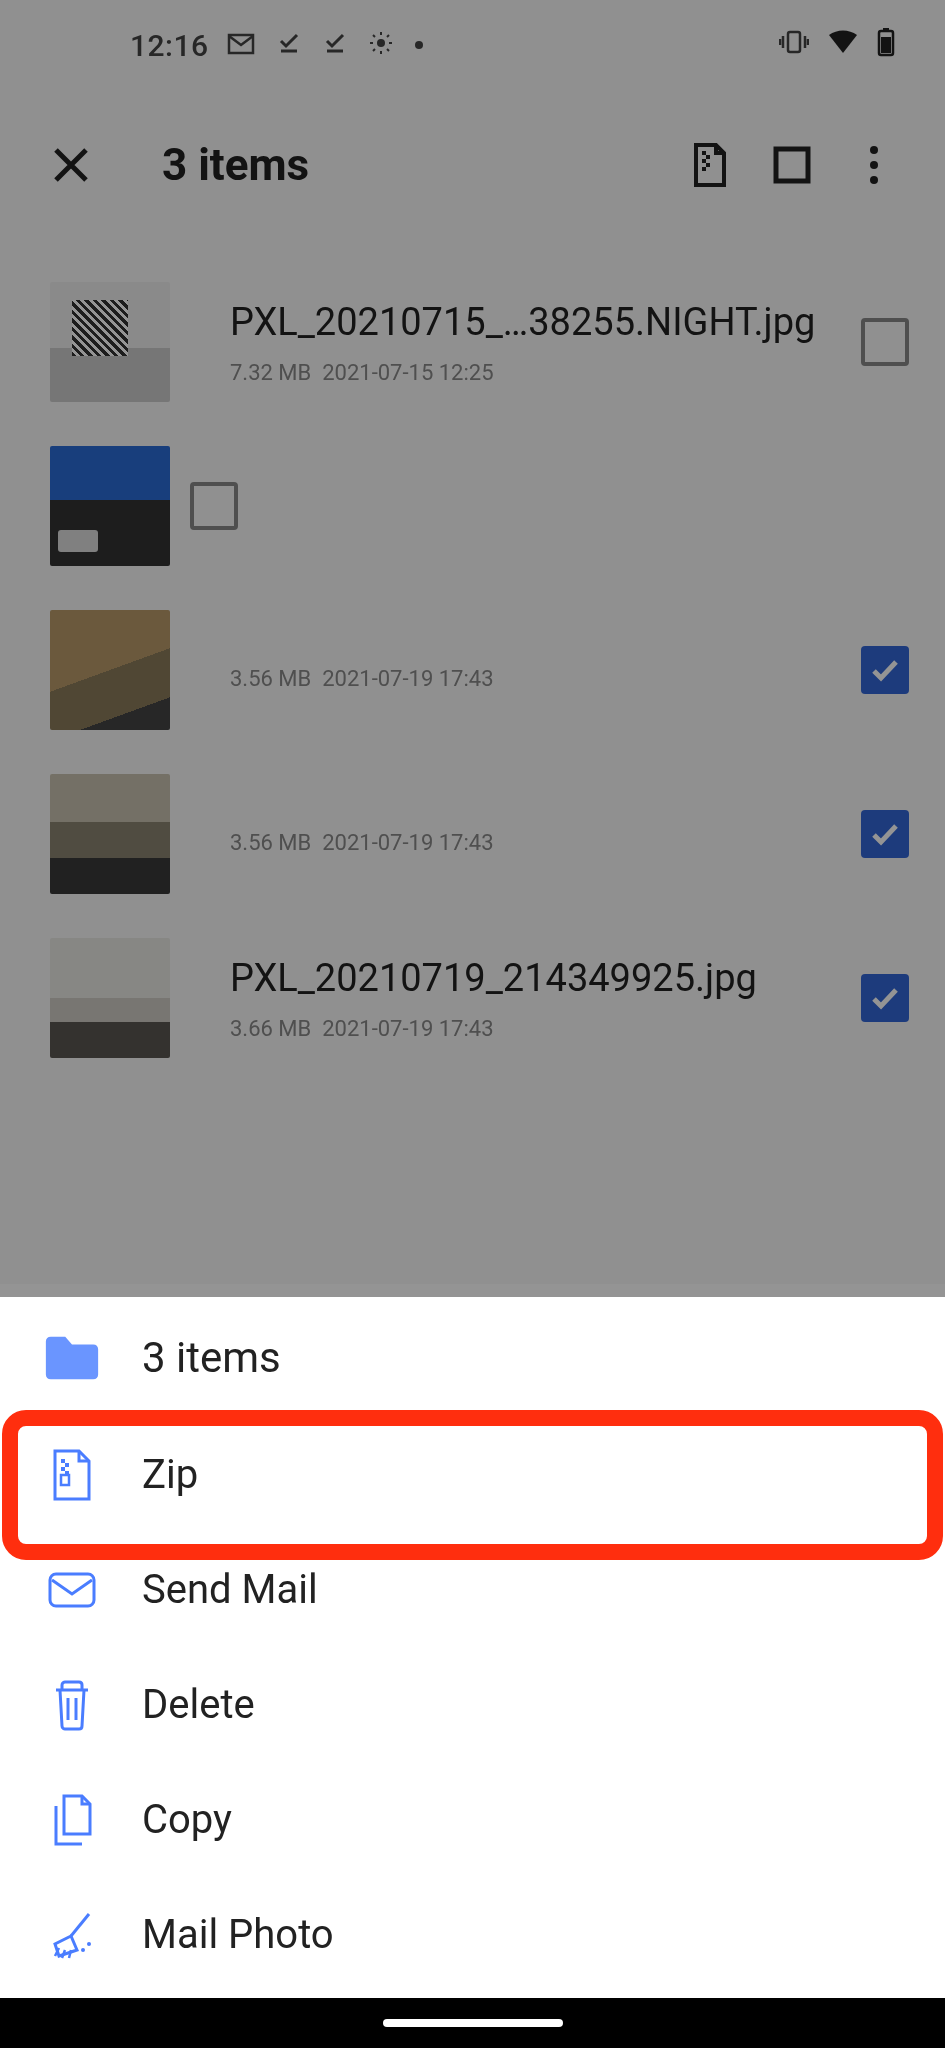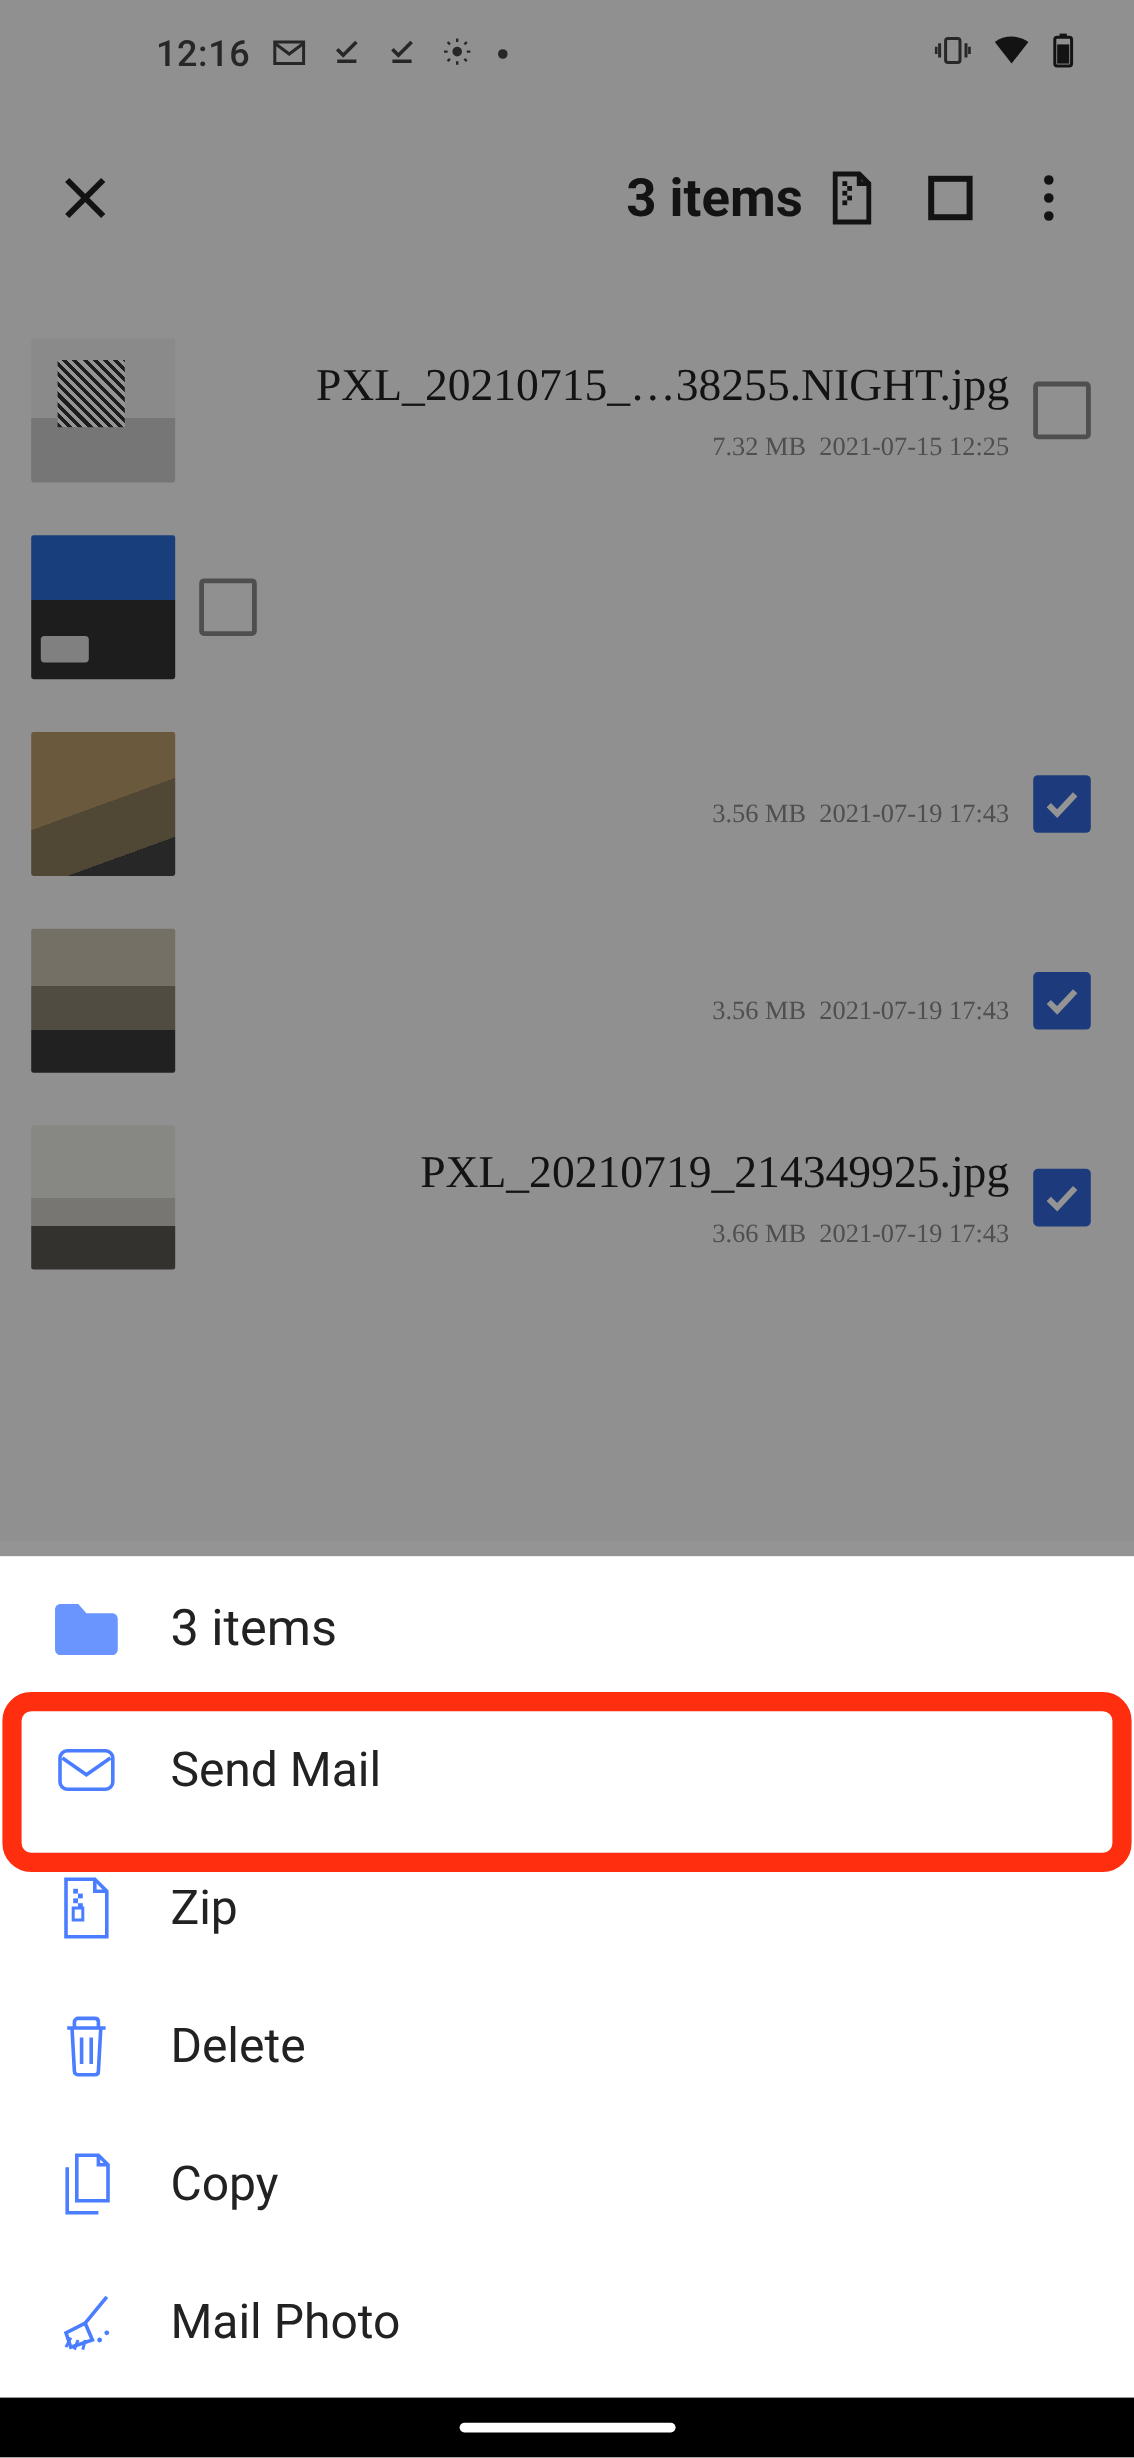--- a/index.html
+++ b/index.html
@@ -1,29 +1,29 @@
 <!DOCTYPE html>
 <html><head>
 <meta charset="utf-8">
 <style>
   * { box-sizing: border-box; margin: 0; padding: 0; }
   html, body { width: 945px; height: 2048px; font-family: -apple-system, Roboto, Arial, sans-serif; background: #fff; overflow: hidden; position: relative; }
-  .dimmed { position: absolute; top: 0; left: 0; width: 945px; height: 1284px; background: #f8f8f8; text-align: right; }
+  .dimmed { position: absolute; top: 0; left: 0; width: 945px; height: 1284px; background: #f8f8f8; }
   .overlay { position: absolute; top: 0; left: 0; width: 945px; height: 1297px; background: rgba(0,0,0,0.42); pointer-events: none; }
   .statusbar { display: flex; align-items: center; height: 90px; padding: 0 50px 0 130px; font-size: 28px; color: #444; font-weight: 500; }
   .statusbar .time { font-size: 30px; letter-spacing: 0.5px; }
   .sb-icons-left { display: flex; gap: 22px; align-items: center; margin-left: 18px; }
   .sb-spacer { flex: 1; }
   .sb-icons-right { display: flex; gap: 18px; align-items: center; }
   .toolbar { height: 150px; display: flex; align-items: center; padding: 0 30px 0 30px; }
   .toolbar .close { width: 70px; text-align: center; }
   .toolbar .title { font-size: 44px; font-weight: 700; color: #222; margin-left: 50px; flex: 1; }
   .toolbar .tbtn { width: 70px; height: 70px; display: flex; align-items: center; justify-content: center; margin: 0 6px; }
   .filelist { padding-top: 20px; }
-  .filerow { display: flex; align-items: center; padding: 22px 30px 22px 26px; font-family: Liberation Serif, serif; }
+  .filerow { display: flex; align-items: center; padding: 22px 30px 22px 50px; }
   .thumb { width: 120px; height: 120px; flex-shrink: 0; background: #888; border-radius: 2px; overflow: hidden; position: relative; }
   .fileinfo { flex: 1; margin-left: 60px; overflow: hidden; }
   .filename { font-size: 38px; color: #222; font-weight: 400; white-space: nowrap; overflow: hidden; text-overflow: ellipsis; }
   .filemeta { font-size: 22px; color: #888; margin-top: 16px; }
   .check { width: 48px; height: 48px; margin-left: 20px; margin-right: 6px; flex-shrink: 0; }
   .check-off { border: 4px solid #888; border-radius: 4px; }
   .check-on { background: #3367d6; border-radius: 4px; display: flex; align-items: center; justify-content: center; }
   .sheet { position: absolute; top: 1297px; left: 0; width: 945px; background: #fff; }
   .sheet-row { display: flex; align-items: center; height: 115px; padding-left: 42px; }
   .sheet-header { height: 120px; }
@@ -196,45 +196,45 @@
     <span class="sheet-icon folder">
       <svg viewBox="0 0 62 52">
           <path d="M4 10c0-3 2-5 5-5h15l7 8h22c3 0 5 2 5 5v26c0 3-2 5-5 5H9c-3 0-5-2-5-5V10z" fill="#6a95ff"></path>
         </svg>
     </span>
     <span class="sheet-label">3 items</span>
   </div>
 
   <div class="sheet-row">
     <span class="sheet-icon">
-      <svg width="52" height="40" viewBox="0 0 52 40">
-          <rect x="4" y="4" width="44" height="32" rx="6" fill="none" stroke="#4a7dff" stroke-width="3"></rect>
-          <path d="M6 10l20 14L46 10" fill="none" stroke="#4a7dff" stroke-width="3"></path>
-        </svg>
-    </span>
-    <span class="sheet-label">Send Mail</span>
-  </div>
-
-  <div class="sheet-row">
-    <span class="sheet-icon">
       <svg width="46" height="56" viewBox="0 0 46 56">
           <path d="M6 4h24l10 10v38H6z" fill="none" stroke="#4a7dff" stroke-width="3"></path>
           <path d="M30 4v10h10" fill="none" stroke="#4a7dff" stroke-width="3"></path>
           <rect x="12" y="12" width="4" height="4" fill="#4a7dff"></rect>
           <rect x="16" y="16" width="4" height="4" fill="#4a7dff"></rect>
           <rect x="12" y="20" width="4" height="4" fill="#4a7dff"></rect>
           <rect x="16" y="24" width="4" height="4" fill="#4a7dff"></rect>
           <rect x="12" y="28" width="8" height="10" fill="none" stroke="#4a7dff" stroke-width="2.5"></rect>
         </svg>
     </span>
     <span class="sheet-label">Zip</span>
   </div>
 
   <div class="sheet-row">
     <span class="sheet-icon">
+      <svg width="52" height="40" viewBox="0 0 52 40">
+          <rect x="4" y="4" width="44" height="32" rx="6" fill="none" stroke="#4a7dff" stroke-width="3"></rect>
+          <path d="M6 10l20 14L46 10" fill="none" stroke="#4a7dff" stroke-width="3"></path>
+        </svg>
+    </span>
+    <span class="sheet-label">Send Mail</span>
+  </div>
+
+  <div class="sheet-row">
+    <span class="sheet-icon">
       <svg width="48" height="54" viewBox="0 0 48 54">
           <path d="M8 12h32M14 12V7c0-2 2-3 3-3h14c2 0 3 1 3 3v5M12 12l2 36c0 2 2 3 3 3h14c2 0 3-1 3-3l2-36" fill="none" stroke="#4a7dff" stroke-width="3"></path>
           <line x1="20" y1="20" x2="20" y2="42" stroke="#4a7dff" stroke-width="3"></line>
           <line x1="28" y1="20" x2="28" y2="42" stroke="#4a7dff" stroke-width="3"></line>
         </svg>
     </span>
     <span class="sheet-label">Delete</span>
   </div>
 
   <div class="sheet-row">

